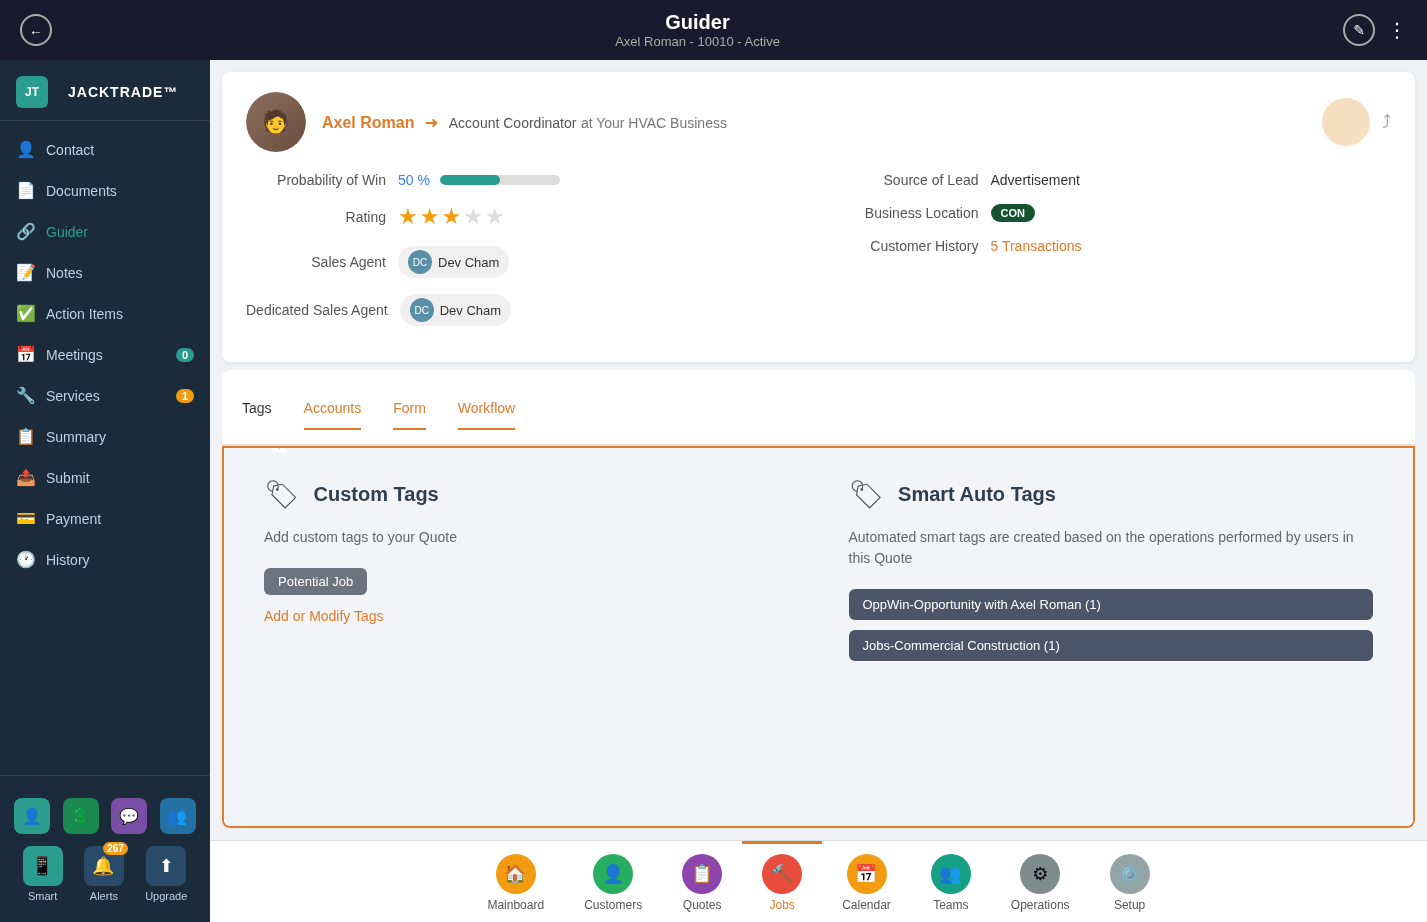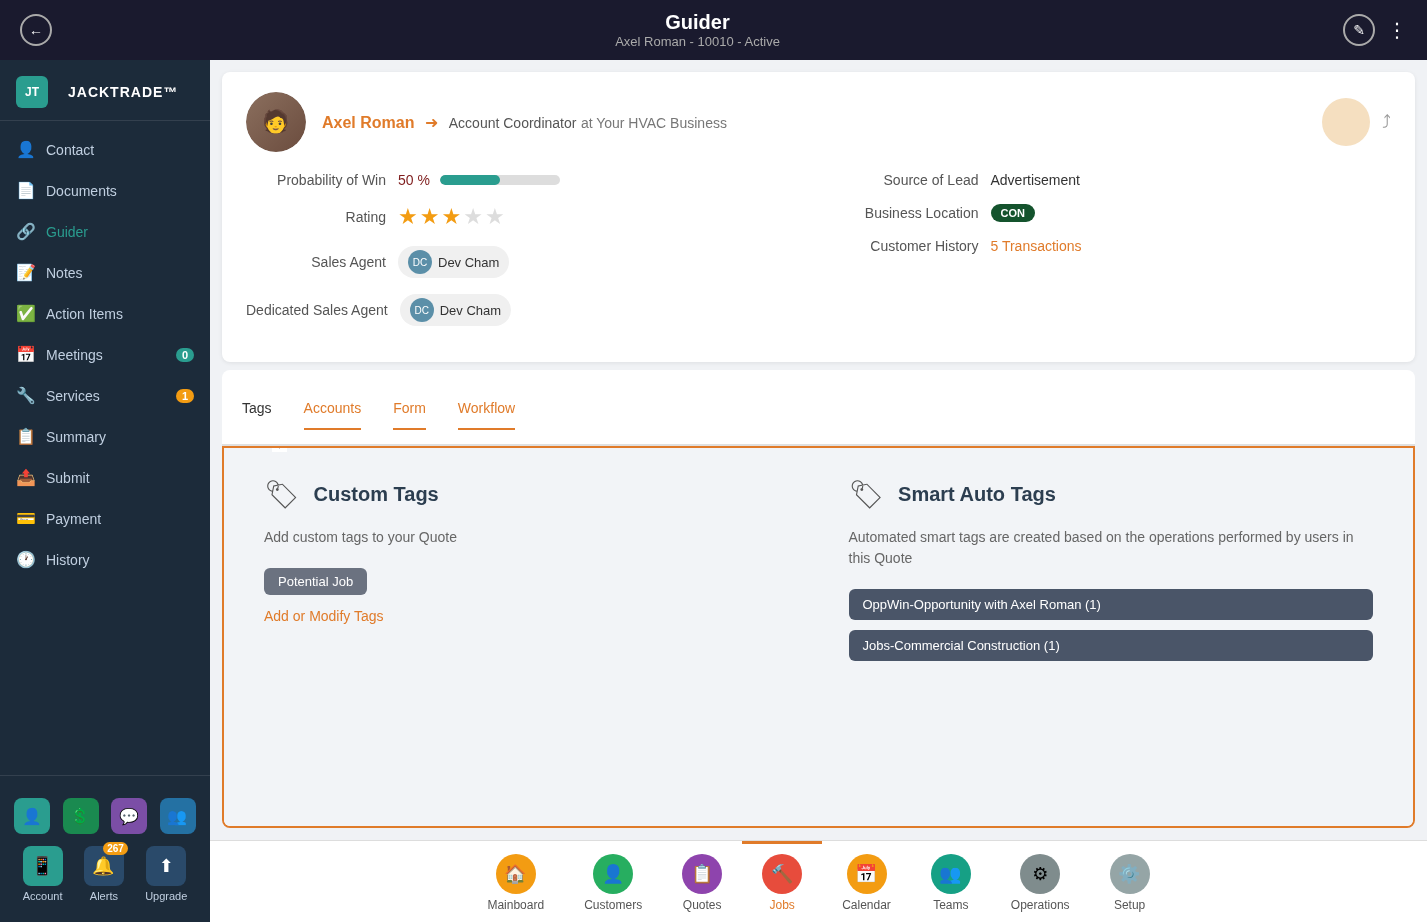--- a/index.html
+++ b/index.html
@@ -112,21 +112,21 @@
     .profile-right { display: flex; align-items: center; gap: 12px; margin-left: auto; }
     .profile-circle { width: 48px; height: 48px; border-radius: 50%; background: #f5dfc0; }
     .profile-share { font-size: 18px; color: #999; cursor: pointer; }
 
     .profile-details { display: flex; gap: 40px; }
     .profile-left-details { flex: 1; }
     .profile-right-details { flex: 1; }
     .detail-row { display: flex; align-items: center; margin-bottom: 16px; gap: 12px; text-align: right; }
     .detail-label { color: #555; font-size: 14px; min-width: 140px; }
     .progress-bar-wrap { display: flex; align-items: center; gap: 10px; }
-    .progress-pct { font-size: 14px; color: #7f1d1d; }
+    .progress-pct { font-size: 14px; color: #3b82f6; }
     .progress-bar { width: 120px; height: 10px; background: #ddd; border-radius: 5px; overflow: hidden; }
     .progress-fill { height: 100%; background: #2a9d8f; border-radius: 5px; }
     .stars { display: flex; gap: 2px; }
     .star { font-size: 22px; }
     .star.filled { color: #f39c12; }
     .star.empty { color: #ddd; }
     .agent-chip {
       display: flex; align-items: center; gap: 6px; background: #f0f0f0;
       border-radius: 20px; padding: 4px 10px; font-size: 13px; color: #333;
     }
@@ -293,21 +293,21 @@
     <div class="sidebar-bottom">
       <div class="sidebar-user-icons">
         <div class="user-icon-hex">👤</div>
         <div class="user-icon-hex" style="background:#1a8a50;">💲</div>
         <div class="user-icon-hex purple">💬</div>
         <div class="user-icon-hex blue">👥</div>
       </div>
       <div class="sidebar-bottom-icons">
         <div class="bottom-icon-item">
           <div class="bottom-icon-btn teal">📱</div>
-          <span class="bottom-icon-label">Account</span>
+          <span class="bottom-icon-label">Smart</span>
         </div>
         <div class="bottom-icon-item">
           <div class="bottom-icon-btn" style="background:#2a4a6a;">
             🔔
             <span class="notif-badge">267</span>
           </div>
           <span class="bottom-icon-label">Alerts</span>
         </div>
         <div class="bottom-icon-item">
           <div class="bottom-icon-btn" style="background:#2a4a6a;">⬆</div>

